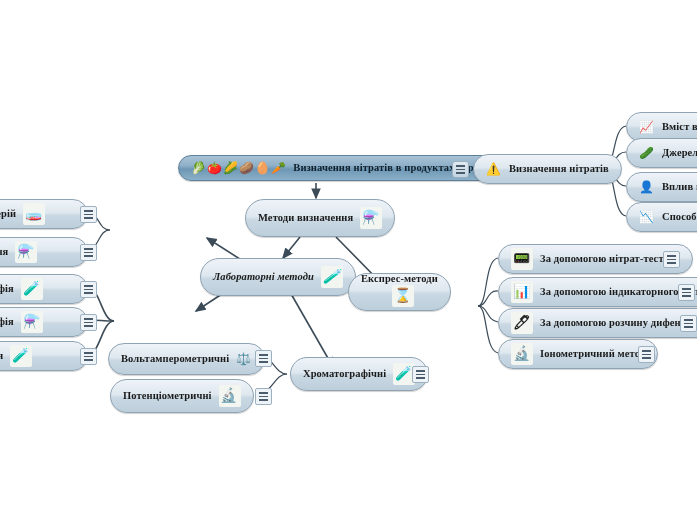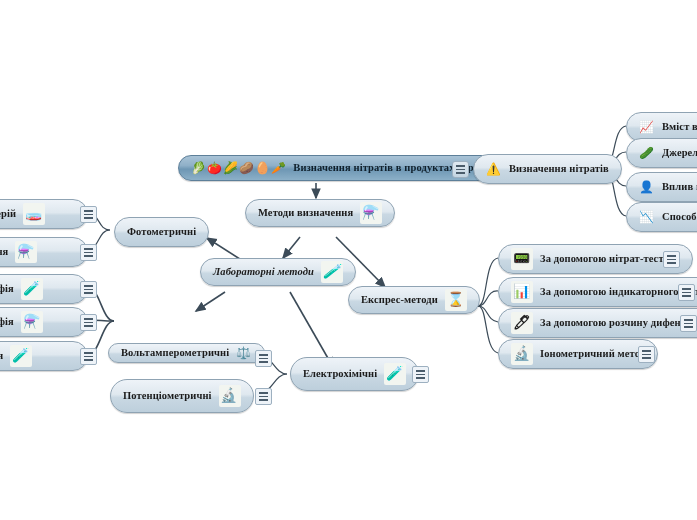--- a/index.html
+++ b/index.html
@@ -31,21 +31,21 @@
   }
   .node .lbl{line-height:1;}
   .node.central{
     border:1px solid #5d7f99;
     background:linear-gradient(to bottom,#a9c3d6 0%,#8fb0c8 40%,#6e97b4 55%,#8cb0c8 100%);
     height:26px;
     color:#10202c;
     font-size:10.5px;
     border-radius:999px;
   }
-  .node.big{height:28px;text-align:center;}
+  .node.big{height:38px;text-align:center;}
   .node.mid{height:34px;}
 
   .ico{
     display:inline-flex;align-items:center;justify-content:center;
     font-size:13px;line-height:1;
   }
   .ico.box{
     background:#f2f5f0;border-radius:2px;
     width:22px;height:22px;font-size:14px;
   }
@@ -157,21 +157,21 @@
   <div class="node big" style="left:245px;top:199px;">
     <span class="lbl">Методи визначення</span>
     <span class="ico box gap-l">⚗️</span>
   </div>
 
   <div class="node big" style="left:200px;top:258px;font-style:italic;">
     <span class="lbl">Лабораторні методи</span>
     <span class="ico box gap-l">🧪</span>
   </div>
 
-  <div class="node big" style="left:348px;top:286px;">
+  <div class="node big" style="left:348px;top:273px;flex-direction:column;">
     <span class="lbl">Експрес-методи</span>
     <span class="ico box gap-l">⌛</span>
   </div>
 
   <div class="node" style="left:498px;top:244px;">
     <span class="ico box">📟</span>
     <span class="lbl gap-l">За допомогою нітрат-тестера</span>
   </div>
   <div class="badge" style="left:663px;top:251px;">
       <i></i>
@@ -202,23 +202,20 @@
   <div class="node" style="left:498px;top:339px;">
     <span class="ico box">🔬</span>
     <span class="lbl gap-l">Іонометричний метод</span>
   </div>
   <div class="badge" style="left:638px;top:346px;">
       <i></i>
       <i></i>
       <i></i>
     </div>
 
-  <div class="node" style="left:114px;top:217px;">
-    <span class="lbl">Фотометричні</span>
-  </div>
 
   <div class="node" style="left:-42px;top:199px;width:130px;">
     <span class="lbl">них серій</span>
     <span class="ico box gap-l">🧫</span>
   </div>
   <div class="badge" style="left:80px;top:206px;">
       <i></i>
       <i></i>
       <i></i>
     </div>
@@ -258,30 +255,30 @@
     <span class="lbl">графія</span>
     <span class="ico box gap-l">🧪</span>
   </div>
   <div class="badge" style="left:80px;top:348px;">
       <i></i>
       <i></i>
       <i></i>
     </div>
 
   <div class="node mid" style="left:290px;top:357px;">
-    <span class="lbl">Електрохімічні</span>
+    <span class="lbl">Хроматографічні</span>
     <span class="ico box gap-l">🧪</span>
   </div>
   <div class="badge" style="left:412px;top:366px;">
       <i></i>
       <i></i>
       <i></i>
     </div>
 
-  <div class="node" style="left:108px;top:343px;height:20px;">
+  <div class="node" style="left:108px;top:343px;height:32px;">
     <span class="lbl">Вольтамперометричні</span>
     <span class="ico small gap-l">⚖️</span>
   </div>
   <div class="badge" style="left:255px;top:350px;">
       <i></i>
       <i></i>
       <i></i>
     </div>
 
   <div class="node mid" style="left:110px;top:379px;">

